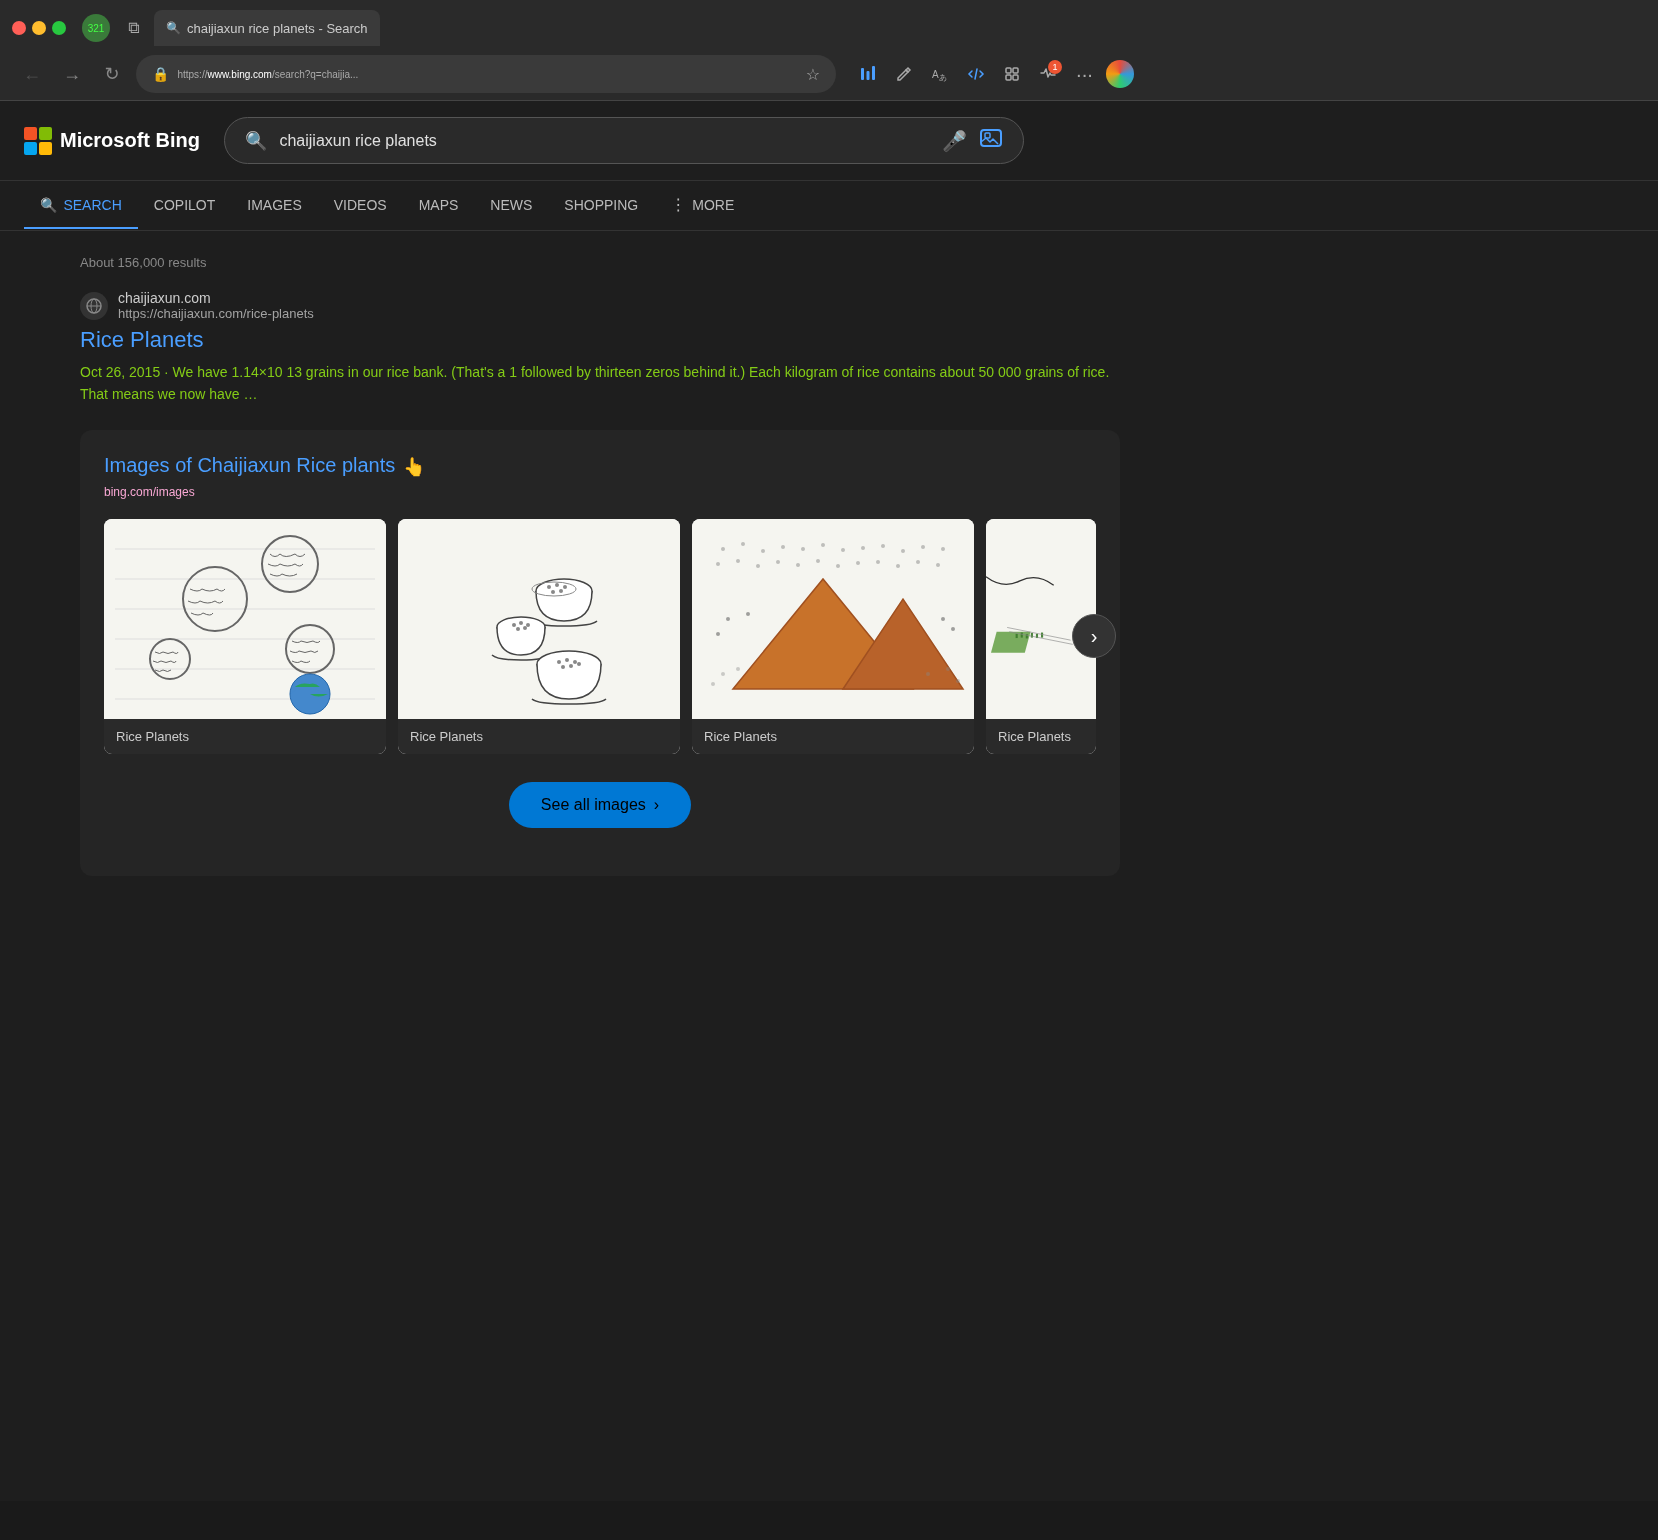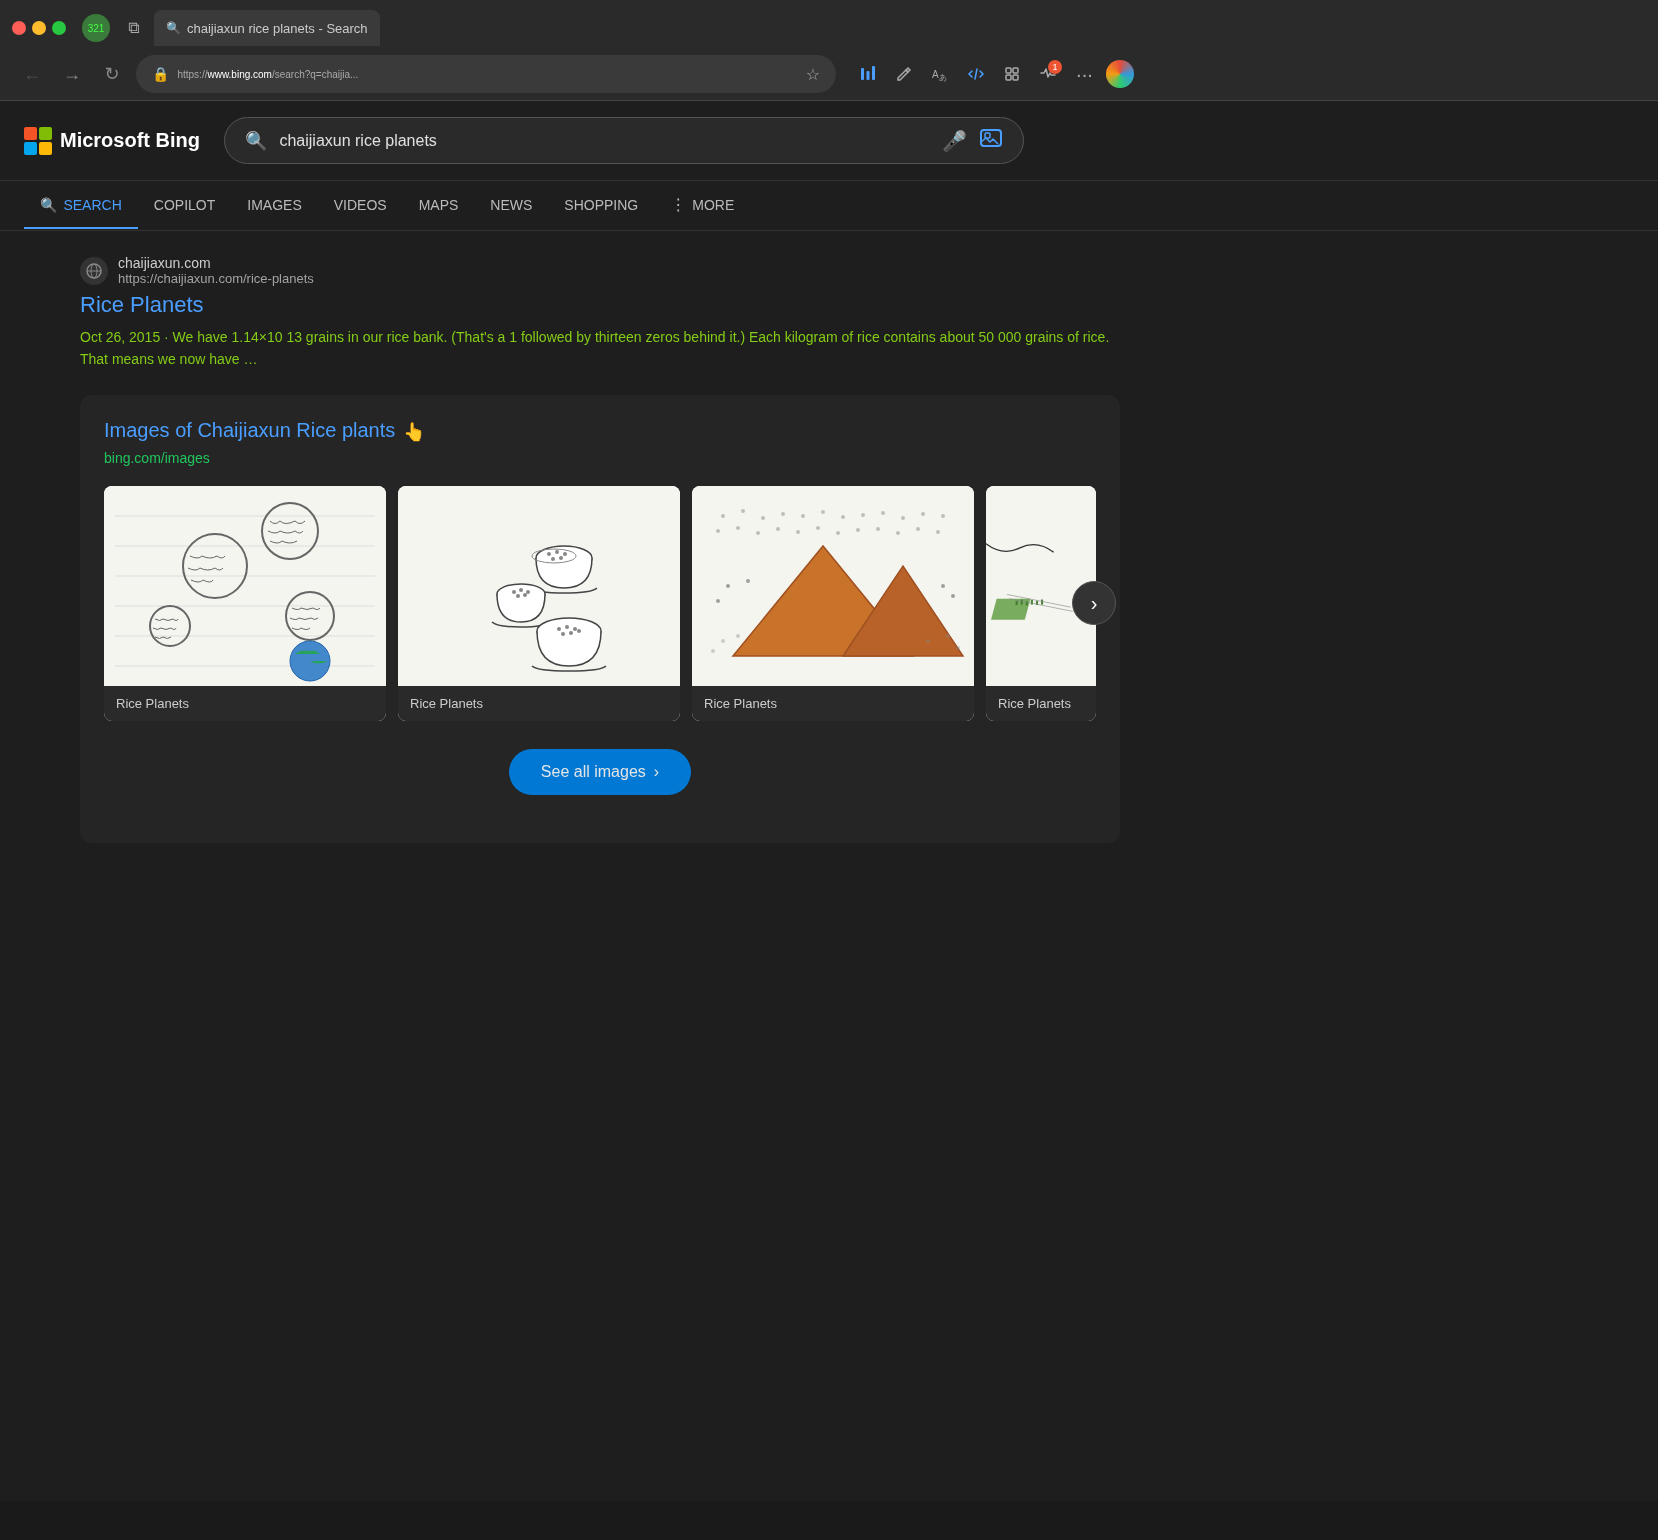--- a/index.html
+++ b/index.html
@@ -324,22 +324,22 @@
     }
 
     .image-results-header {
       font-size: 20px;
       color: #4a9eff;
       margin-bottom: 4px;
       cursor: pointer;
     }
 
     .image-results-source {
-      font-size: 14px;
-      color: #22c55e;
+      font-size: 12px;
+      color: #f9a8d4;
       margin-bottom: 20px;
     }
 
     .image-grid {
       display: flex;
       gap: 12px;
       align-items: stretch;
     }
 
     .image-card {
@@ -385,21 +385,21 @@
       z-index: 10;
       border: 1px solid #555;
     }
 
     .see-all-btn {
       display: flex;
       align-items: center;
       justify-content: center;
       gap: 8px;
       background: #0078d4;
-      color: #e5e5e5;
+      color: #000000;
       border: none;
       border-radius: 24px;
       padding: 14px 32px;
       font-size: 16px;
       cursor: pointer;
       margin: 24px auto;
       width: fit-content;
     }
 
     .cursor-hand {
@@ -553,20 +553,21 @@
       <span>SHOPPING</span>
     </div>
     <div class="bing-nav-item">
       <span class="more-icon">⋮</span>
       <span>MORE</span>
     </div>
   </div>
 
   <div class="search-results">
 
+    <div class="results-count">About 156,000 results</div>
 
     <div class="result-item">
       <div class="result-source">
         <div class="result-favicon">
           <svg width="18" height="18" viewBox="0 0 18 18" fill="none">
             <circle cx="9" cy="9" r="7" stroke="#888" stroke-width="1.5"></circle>
             <ellipse cx="9" cy="9" rx="3" ry="7" stroke="#888" stroke-width="1"></ellipse>
             <line x1="2" y1="9" x2="16" y2="9" stroke="#888" stroke-width="1"></line>
           </svg>
         </div>

